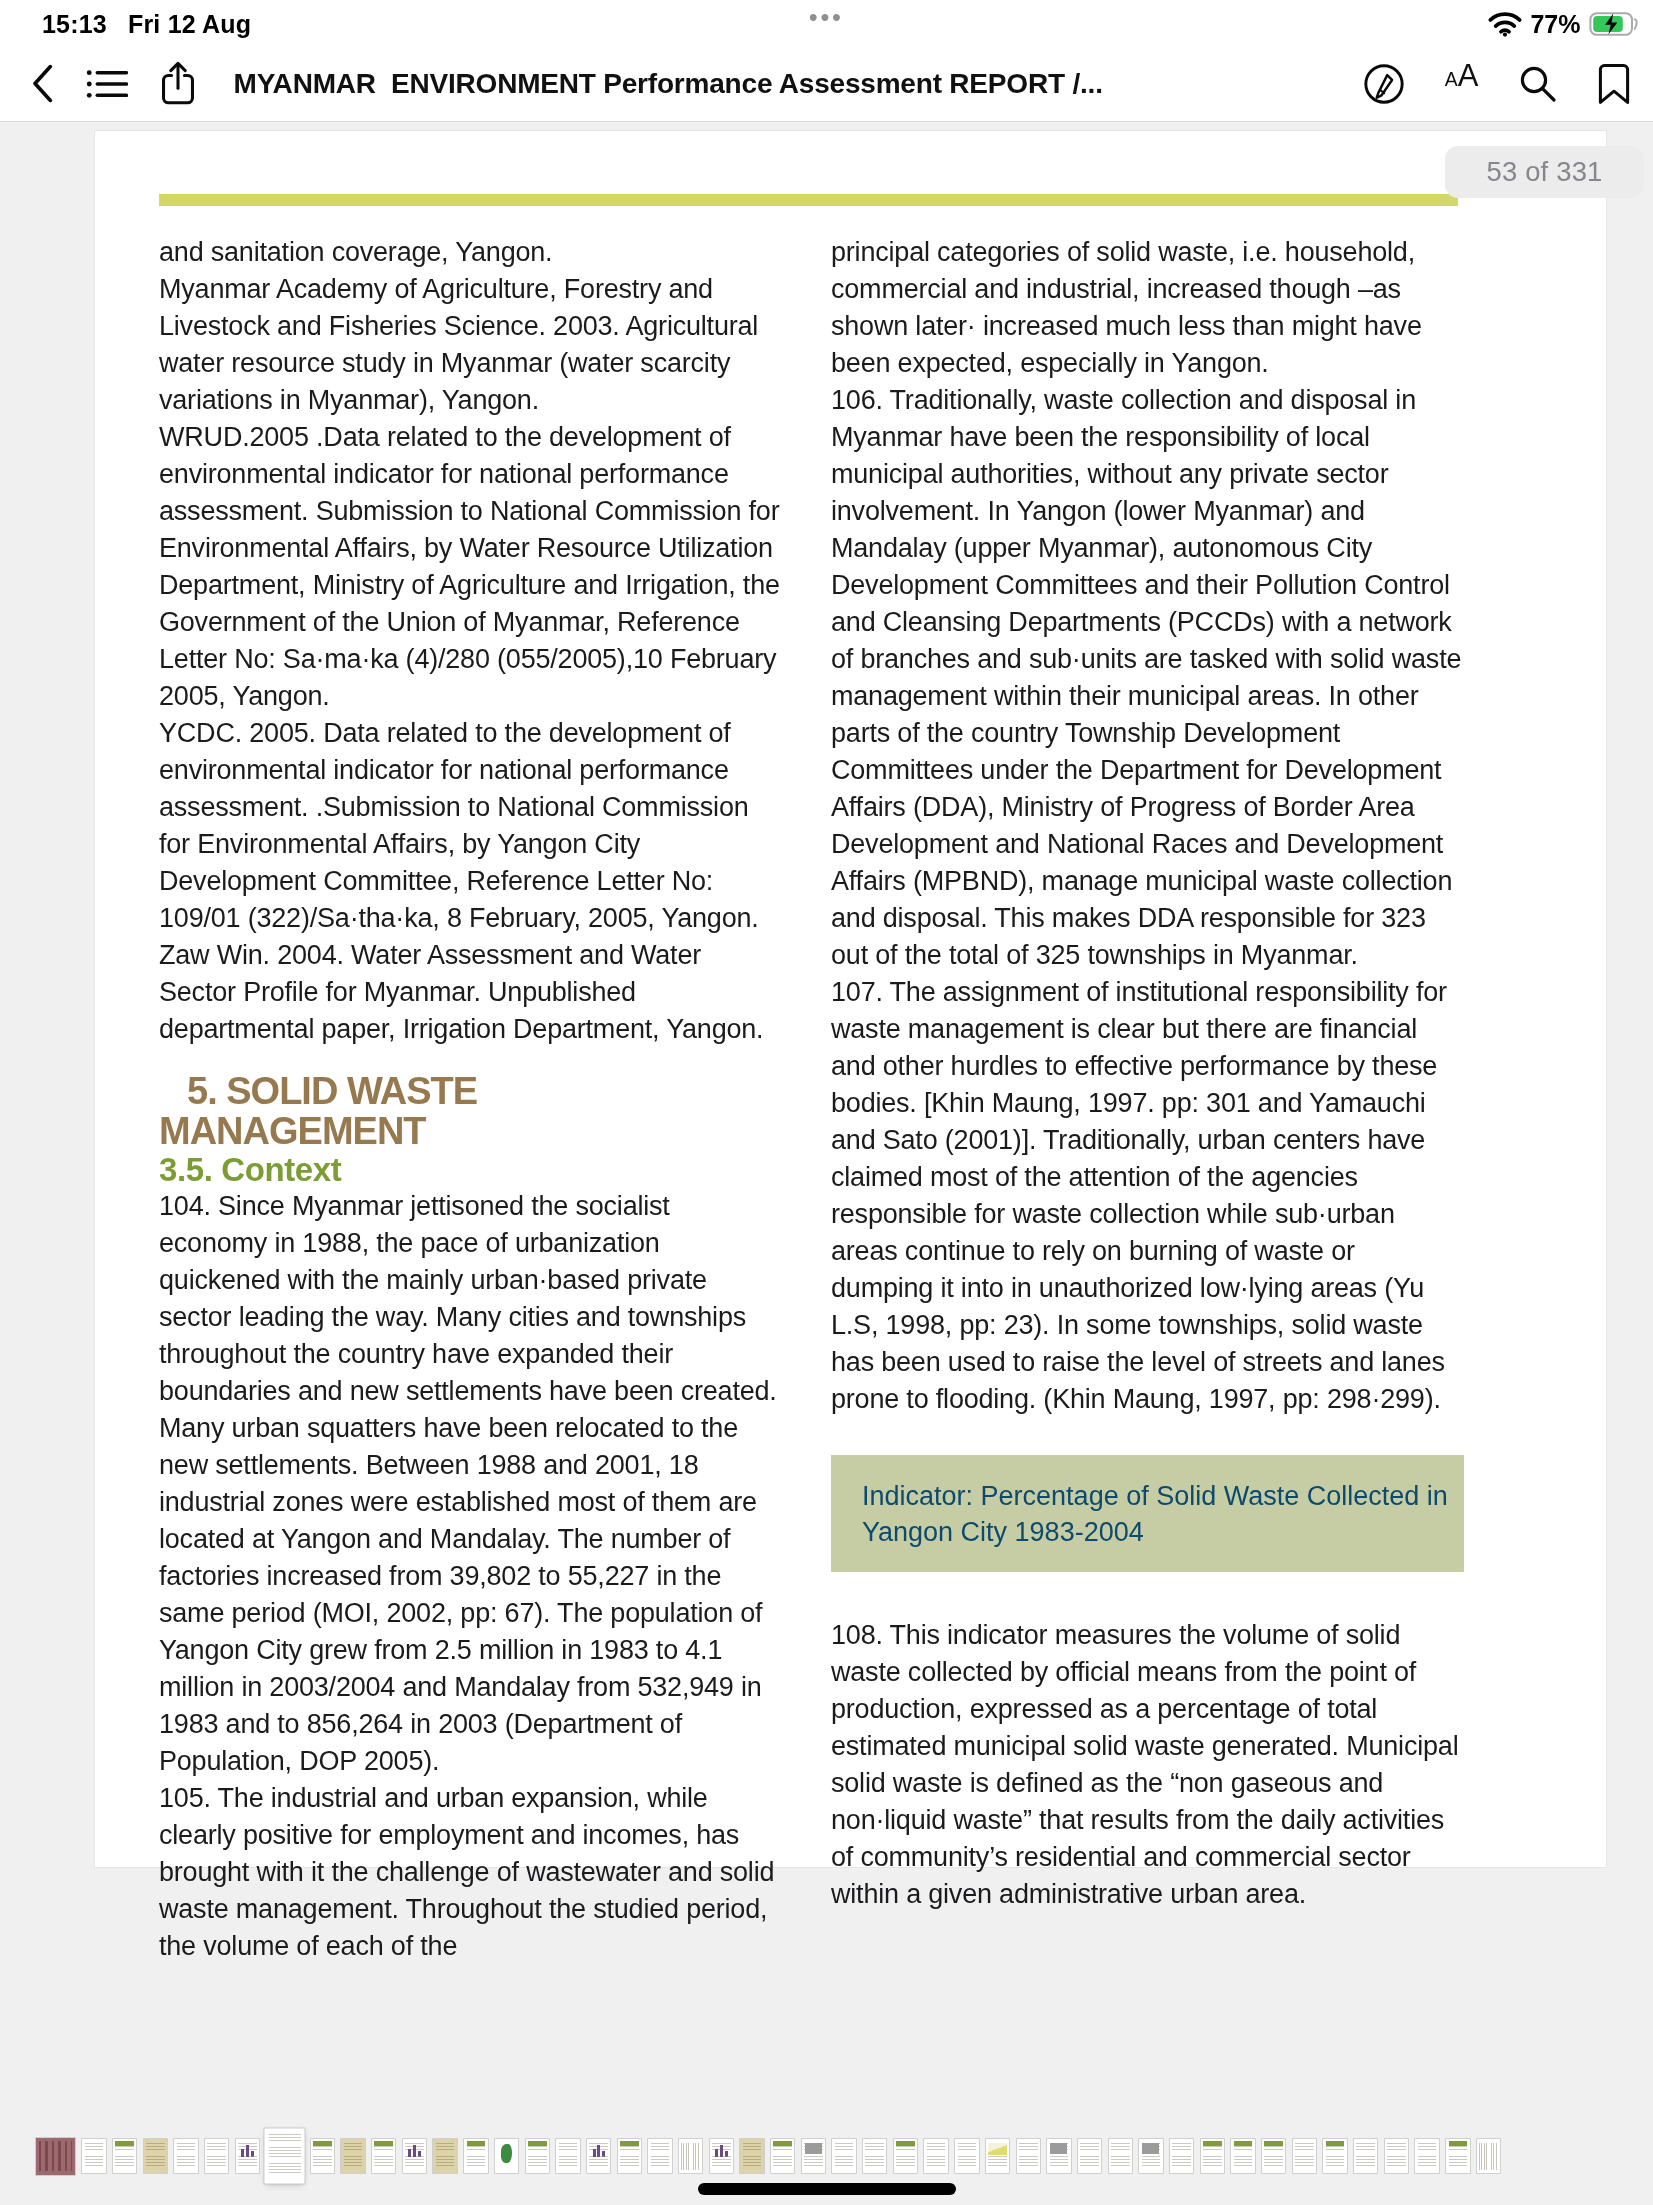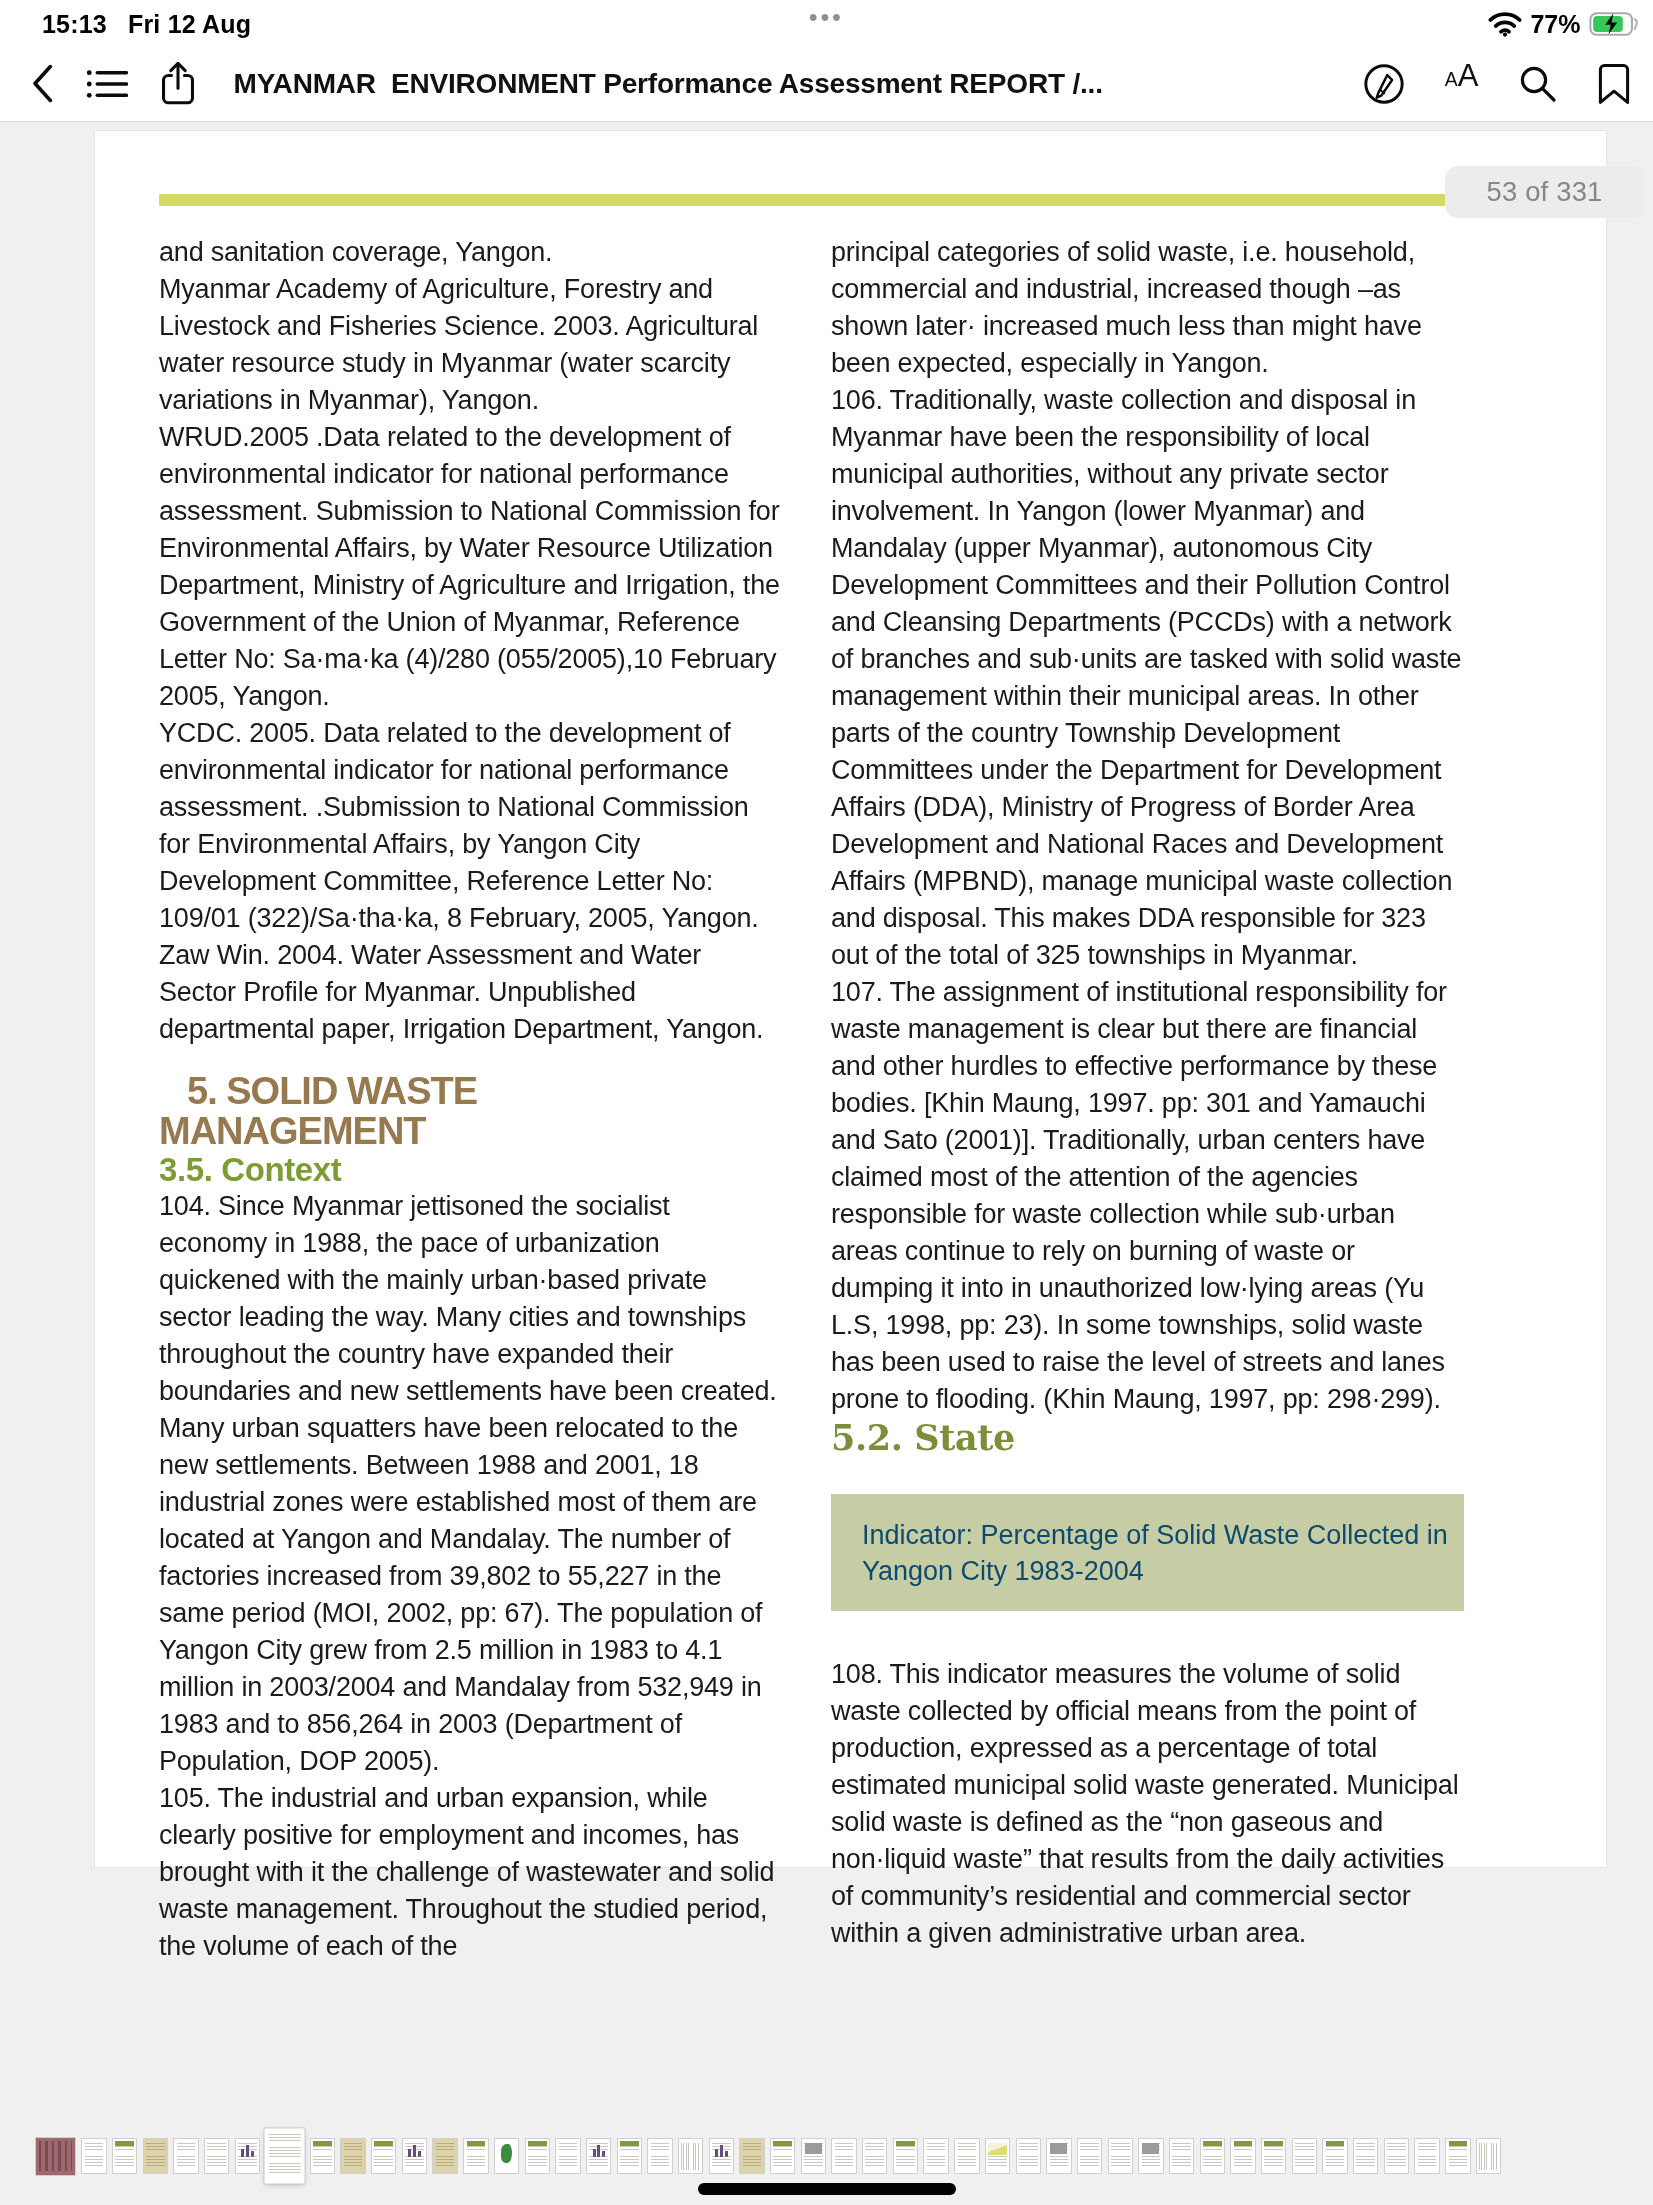--- a/index.html
+++ b/index.html
@@ -30,21 +30,21 @@
   .tb-aa .a2{font-size:31px;}
   
   .content{position:absolute;top:123px;left:0;width:1653px;height:2083px;background:#f1f0f1;}
   .page{
     position:absolute;left:95px;top:8px;width:1511px;height:1736px;background:#fff;
     box-shadow:0 0 0 0.8px #e4e3e4;
   }
   .badge{
     position:absolute;left:1445px;top:22.6px;width:199px;height:52px;border-radius:13px;
     background:#ececec;display:flex;align-items:center;justify-content:center;
-    font-size:27.4px;color:#86868b;letter-spacing:0.2px;margin-top:20px;
+    font-size:27.4px;color:#86868b;letter-spacing:0.2px;
   }
   .olivebar{position:absolute;left:64px;top:63px;width:1299px;height:12px;background:#d2d964;}
   .col{position:absolute;top:103px;font-size:27px;line-height:37px;color:#1b1b1d;letter-spacing:-0.2px;}
   .col p{margin:0;}
   .col-left{left:64px;width:626px;height:1848px;overflow:hidden;}
   .col-right{left:736px;width:633px;height:1848px;overflow:hidden;}
   .h-main{font-size:38px;line-height:40px;font-weight:700;color:#97794f;letter-spacing:-1px;margin:0;}
   .h-main.first{margin-top:22.6px;margin-left:28px;}
   .h-sub{font-size:33px;line-height:37px;font-weight:700;color:#7c9d34;letter-spacing:-0.4px;margin:6.5px 0 8px 0;}
   .h-state{font-family:"DejaVu Serif",serif;font-size:35px;line-height:39px;font-weight:700;color:#7b8f3a;margin:42px 0 0 0;letter-spacing:-0.4px;}
@@ -190,21 +190,20 @@
           <p>105. The industrial and urban expansion, while clearly positive for employment and incomes, has brought with it the challenge of wastewater and solid waste management. Throughout the studied period, the volume of each of the</p>
         </div>
     </div>
 
     <div class="col col-right">
       <div>
           <p>principal categories of solid waste, i.e. household, commercial and industrial, increased though –as shown later· increased much less than might have been expected, especially in Yangon.</p>
           <p>106. Traditionally, waste collection and disposal in Myanmar have been the responsibility of local municipal authorities, without any private sector involvement. In Yangon (lower Myanmar) and Mandalay (upper Myanmar), autonomous City Development Committees and their Pollution Control and Cleansing Departments (PCCDs) with a network of branches and sub·units are tasked with solid waste management within their municipal areas. In other parts of the country Township Development Committees under the Department for Development Affairs (DDA), Ministry of Progress of Border Area Development and National Races and Development Affairs (MPBND), manage municipal waste collection and disposal. This makes DDA responsible for 323 out of the total of 325 townships in Myanmar.</p>
           <p>107. The assignment of institutional responsibility for waste management is clear but there are financial and other hurdles to effective performance by these bodies. [Khin Maung, 1997. pp: 301 and Yamauchi and Sato (2001)]. Traditionally, urban centers have claimed most of the attention of the agencies responsible for waste collection while sub·urban areas continue to rely on burning of waste or dumping it into in unauthorized low·lying areas (Yu L.S, 1998, pp: 23). In some townships, solid waste has been used to raise the level of streets and lanes prone to flooding. (Khin Maung, 1997, pp: 298·299).</p>
         </div>
-      <p class="h-state">5.2. State</p>
       <div class="ind-box">Indicator: Percentage of Solid Waste Collected in Yangon City 1983-2004</div>
       <div class="p-after-box">
           <p>108. This indicator measures the volume of solid waste collected by official means from the point of production, expressed as a percentage of total estimated municipal solid waste generated. Municipal solid waste is defined as the “non gaseous and non·liquid waste” that results from the daily activities of community’s residential and commercial sector within a given administrative urban area.</p>
         </div>
     </div>
   </div>
 
   <div class="badge">53 of 331</div>
 
   <div class="footer">

